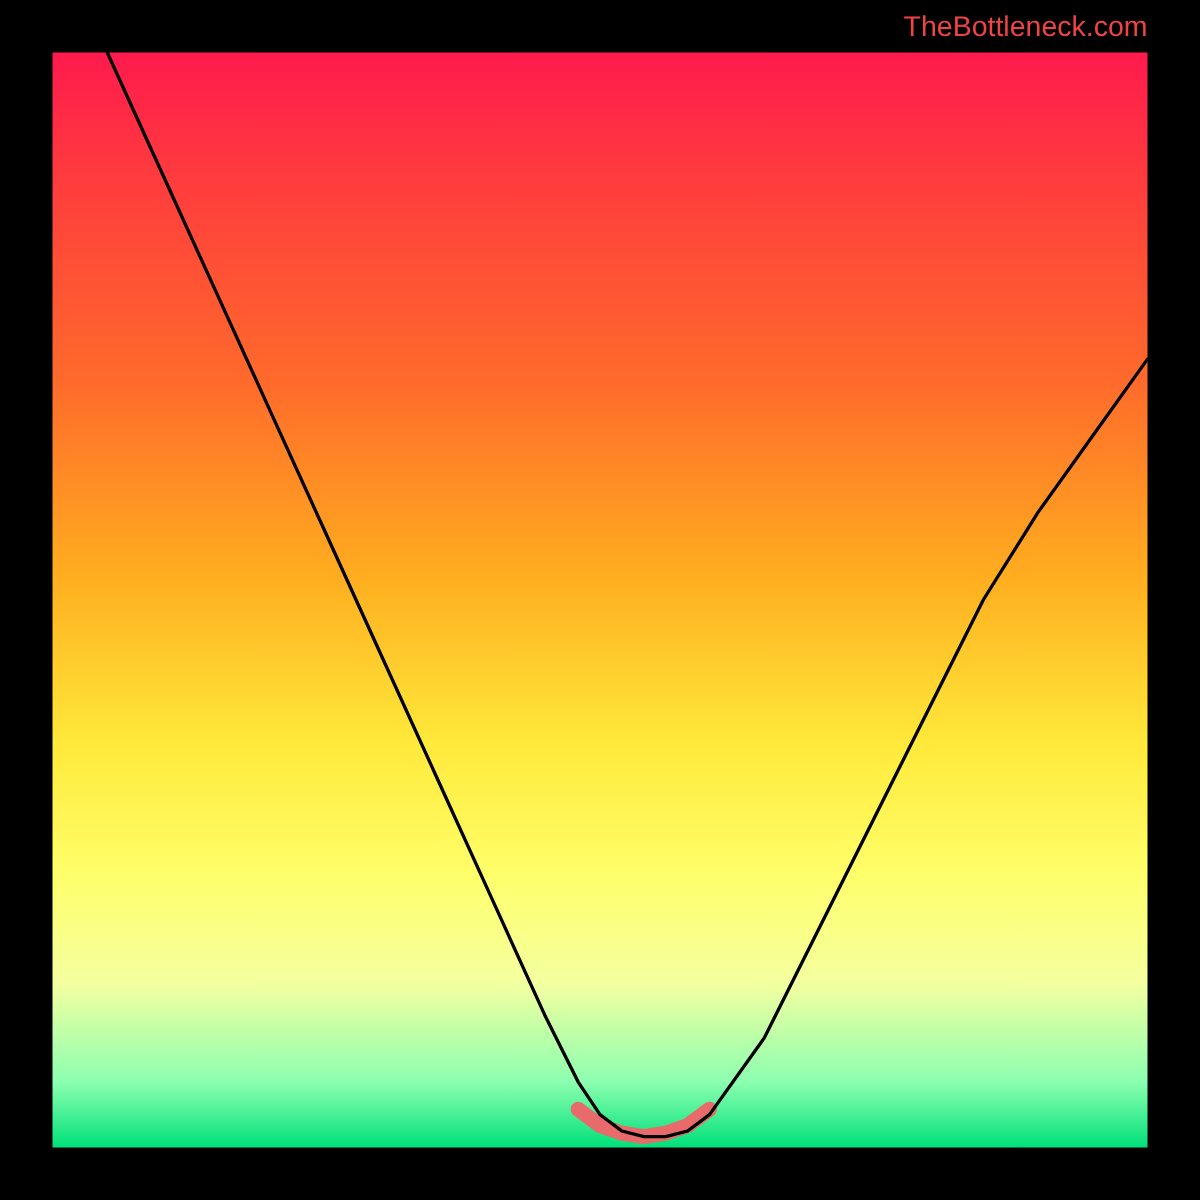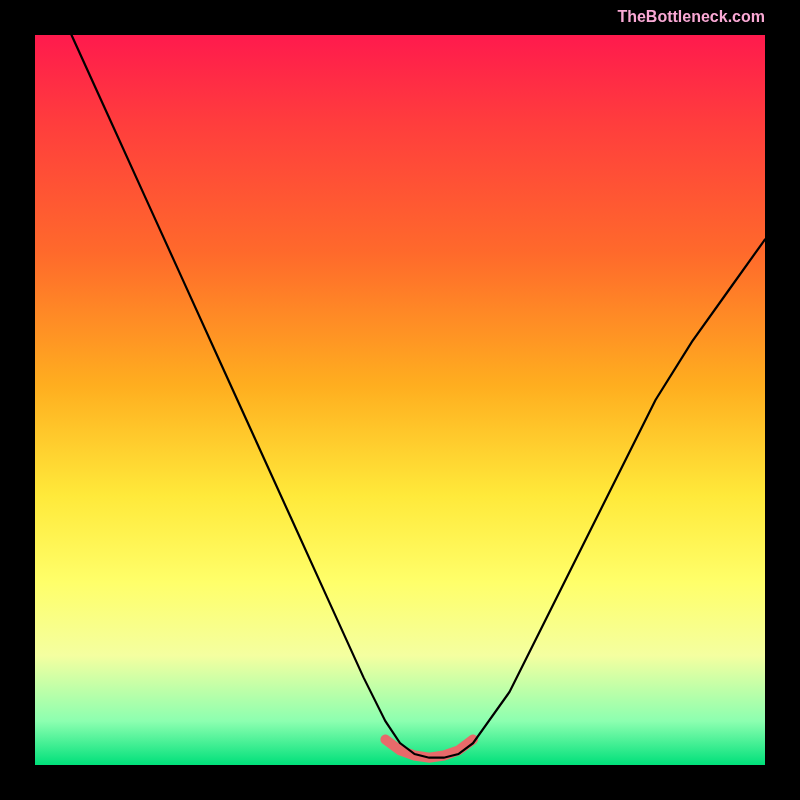--- a/index.html
+++ b/index.html
@@ -32,23 +32,23 @@
       #ffe93a 63%,
       #ffff6a 75%,
       #f4ffa0 85%,
       #8cffb0 94%,
       #00e07a 100%);
   }
   .watermark {
     position: absolute;
     top: 8px;
     right: 35px;
-    color: #f9a8d4;
-    font-size: 16px;
-    font-weight: 700;
+    color: #ef4444;
+    font-size: 19px;
+    font-weight: 400;
     user-select: none;
   }
   svg.curves {
     position: absolute;
     left: 0; top: 0;
     width: 730px; height: 730px;
     overflow: visible;
   }
   .curve-main {
     fill: none;

